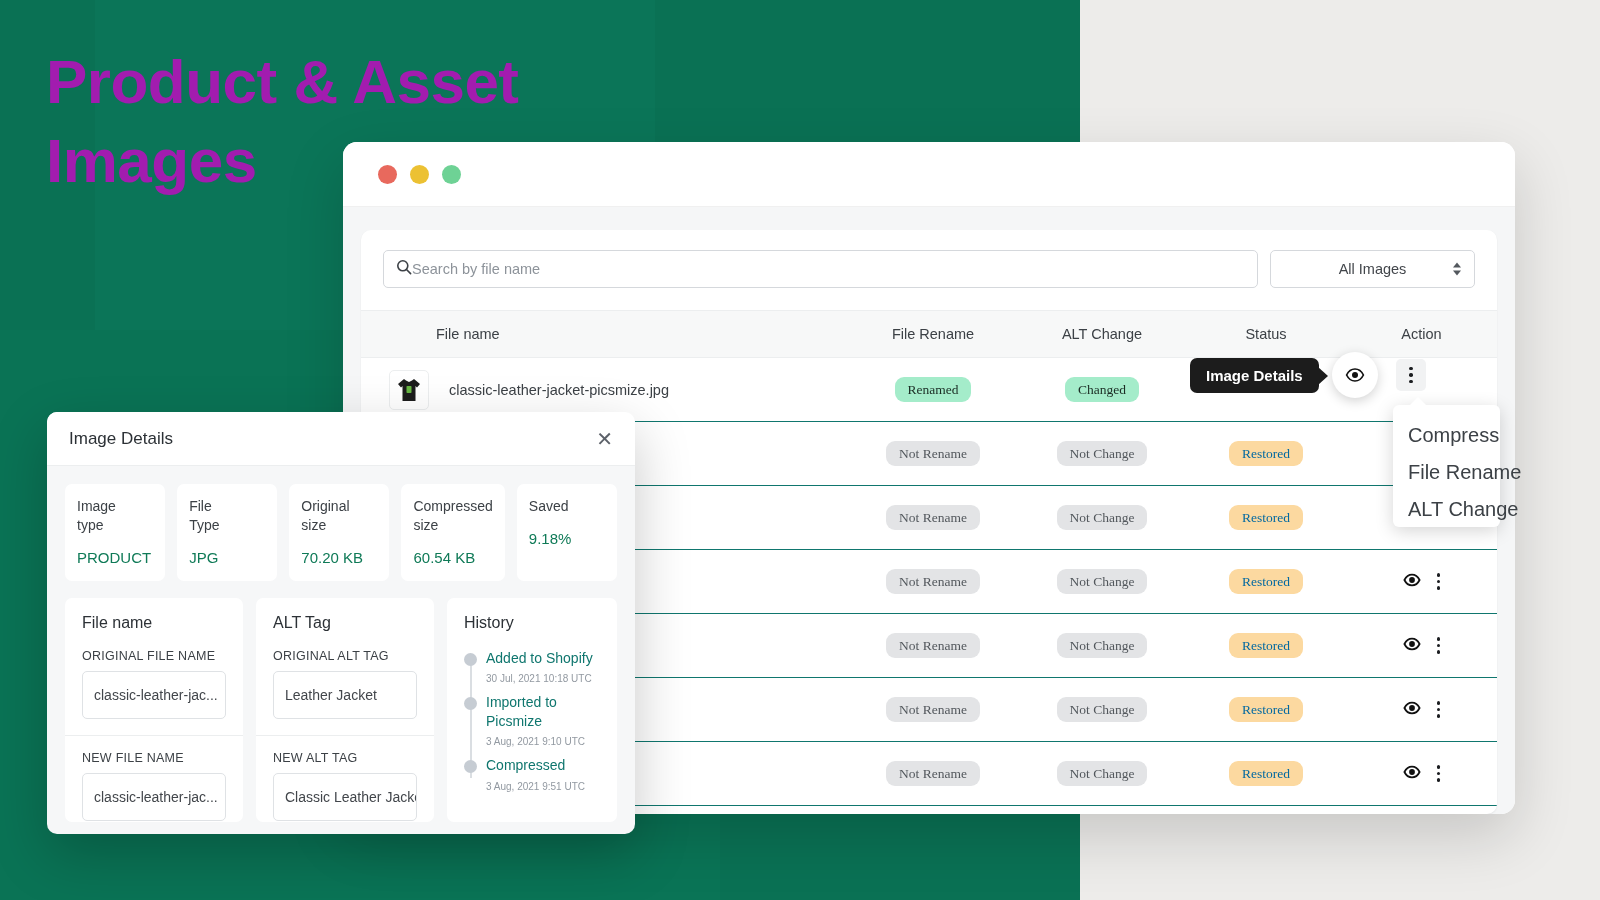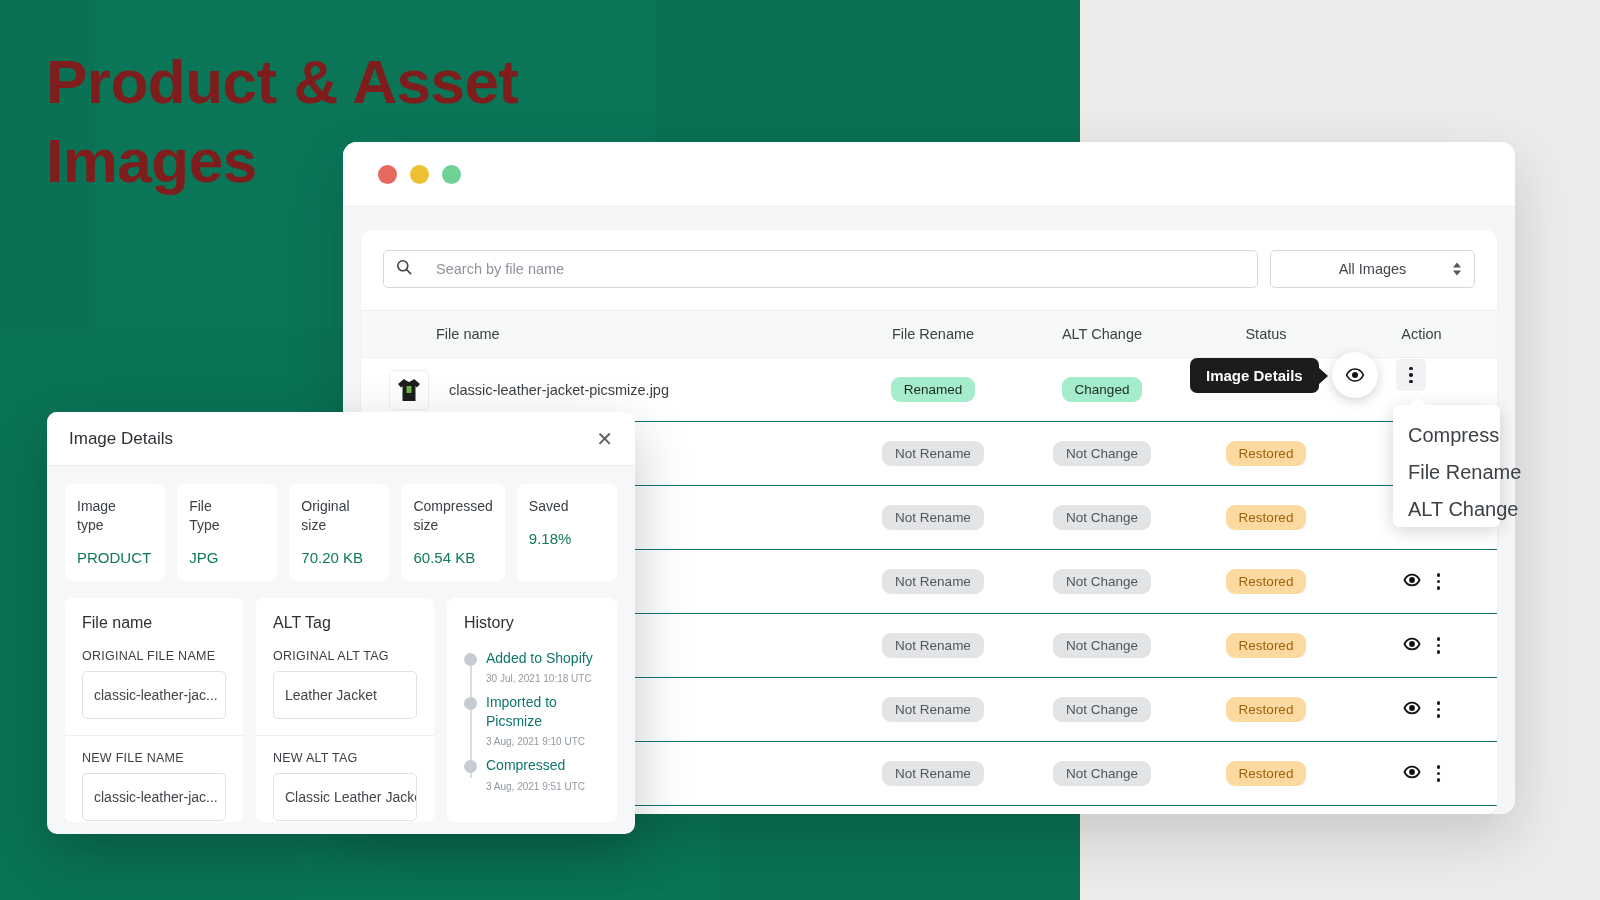--- a/index.html
+++ b/index.html
@@ -40,21 +40,21 @@
   .bg-shape-d {
     position: absolute; left: 300px; top: 700px;
     width: 420px; height: 230px;
     background: #0a7456;
   }
 
   
   .hero-title {
     position: absolute; left: 46px; top: 42px;
     width: 640px;
-    color: #7f1d1d;
+    color: #a21caf;
     font-size: 62px;
     line-height: 1.28;
     font-weight: bold;
     letter-spacing: -0.5px;
     z-index: 5;
     white-space: pre-line;
   }
 
   
   .browser {
@@ -94,21 +94,21 @@
   .search-row {
     display: flex; gap: 12px;
     padding: 20px 22px 22px 22px;
     align-items: center;
   }
   .search-box {
     flex: 1; height: 38px;
     border: 1px solid #d5d8dc;
     border-radius: 5px;
     display: flex; align-items: center;
-    padding: 0 12px; gap: 24px;
+    padding: 0 12px; gap: 0;
     background: #fff;
   }
   .search-box .ph { color: #8d939a; font-size: 14.5px; }
   .select-box {
     width: 205px; height: 38px;
     border: 1px solid #d5d8dc;
     border-radius: 5px;
     display: flex; align-items: center; justify-content: center;
     position: relative;
     background: #fff;
@@ -150,24 +150,25 @@
     display:flex; align-items:center; justify-content:center;
     flex: 0 0 auto;
   }
 
   .pill {
     display: inline-block;
     padding: 5px 13px;
     border-radius: 9px;
     font-size: 13.5px;
     line-height: 1.15;
+    font-family: Liberation Serif, serif;
   }
   .pill.good { background: #a4ecca; color: #1b2c24; }
   .pill.mute { background: #e3e4e6; color: #52575c; }
-  .pill.warn { background: #fcd9a0; color: #a16207; }
+  .pill.warn { background: #fcd9a0; color: #0369a1; }
 
   .act-wrap { display: flex; align-items: center; justify-content: center; gap: 16px; }
   .kebab { display:flex; flex-direction:column; gap:3px; align-items:center; cursor:pointer; }
   .kebab i { width:3.5px; height:3.5px; border-radius:50%; background:#1b1d20; display:block; }
 
   
   .eye-ring {
     position: absolute; left: 1332px; top: 352px;
     width: 46px; height: 46px; border-radius: 50%;
     background: #fff;

